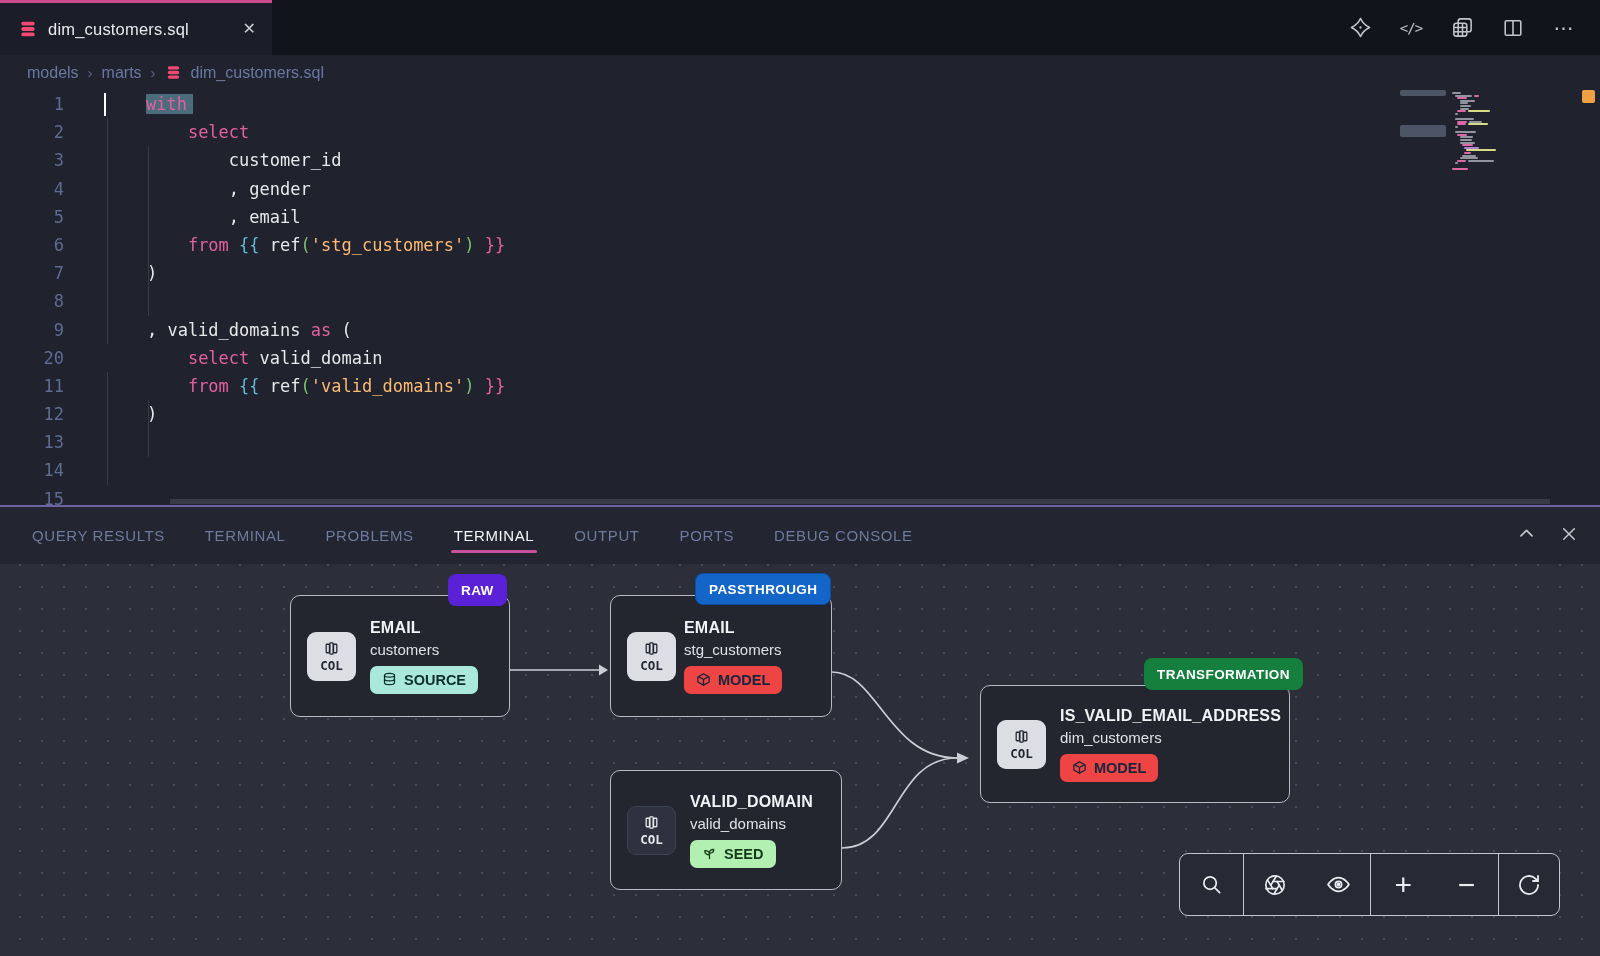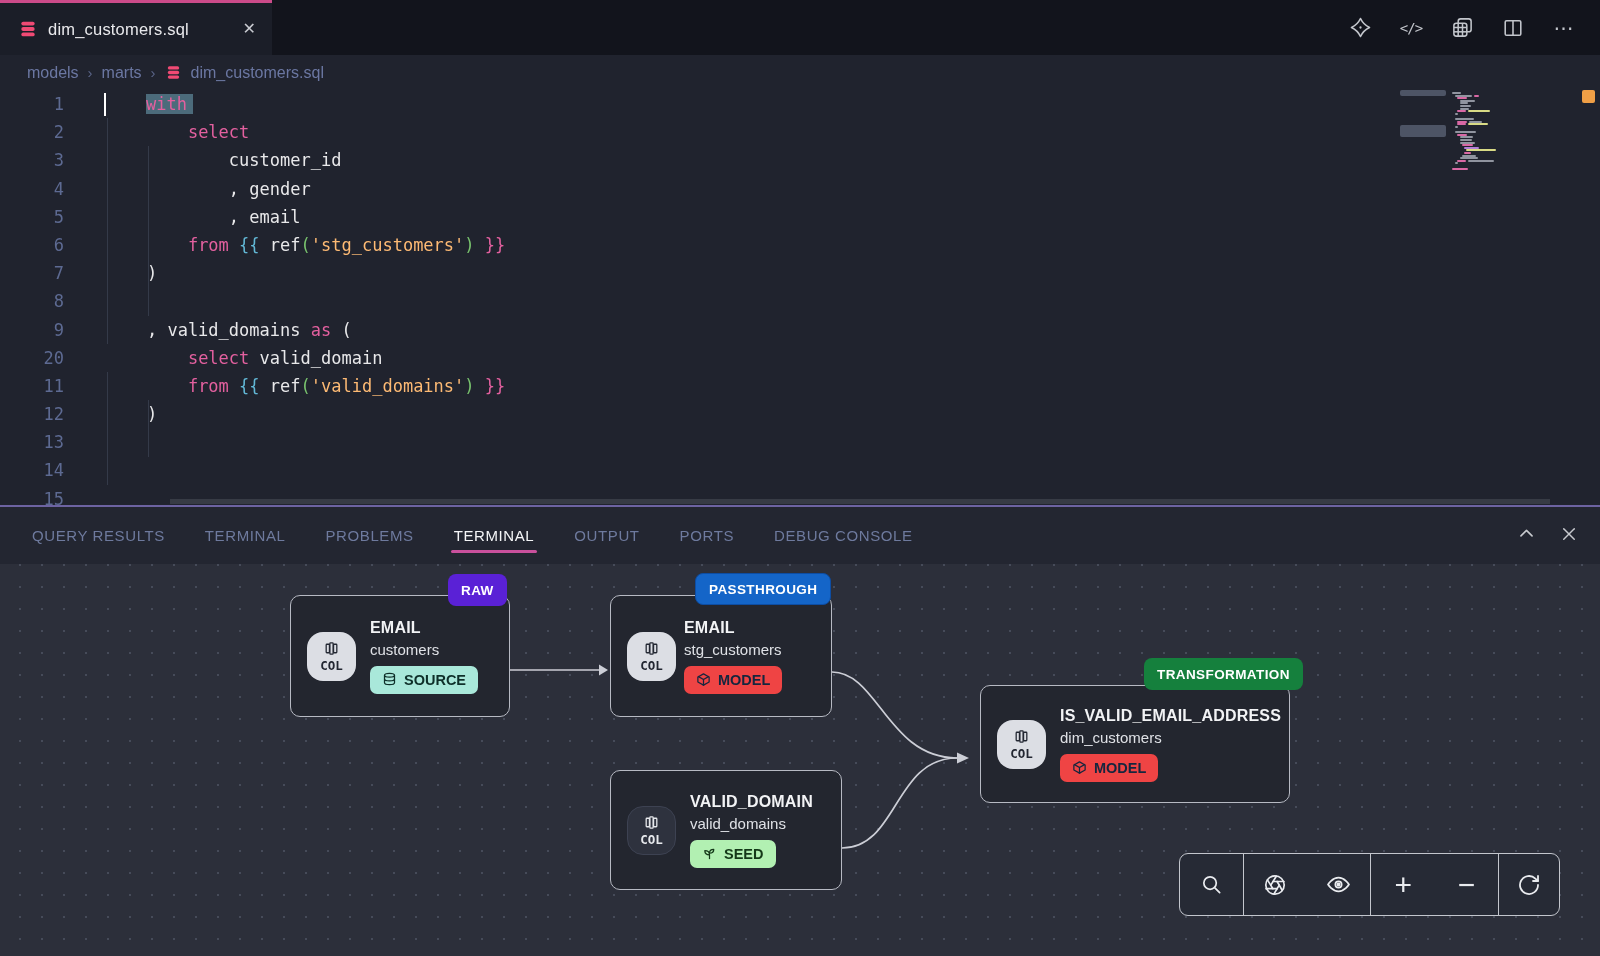--- a/index.html
+++ b/index.html
@@ -64,21 +64,21 @@
           display:flex; align-items:center; padding:0 16px; gap:14px; cursor:pointer; }
   #node-customers { left:290px; top:31px;  width:220px; height:122px; }
   #node-stg       { left:610px; top:31px;  width:222px; height:122px;gap:8px; }
   #node-valid     { left:610px; top:206px; width:232px; height:120px; }
   #node-dim       { left:980px; top:121px; width:310px; height:118px; }
   .tag { position:absolute; height:32px; padding:0 13px; border-radius:8px; color:#fff;
          font-size:13.5px; font-weight:700; letter-spacing:.4px; display:flex; align-items:center; z-index:2; }
   #node-customers .tag { left:157px; top:-22px; background:#5a21d6; }
   #node-stg .tag       { left:84px;  top:-23px; background:#1465c8; border:1.5px solid #0d4da3; }
   #node-dim .tag       { left:163px; top:-28px; background:#15803d; }
-  .colchip { width:49px; height:49px; border-radius:16px; display:flex; flex-direction:column;
+  .colchip { width:49px; height:49px; border-radius:9px; display:flex; flex-direction:column;
              align-items:center; justify-content:center; flex:none; }
   .colchip.light { background:#dcdee4; color:#232732; }
   .colchip.dark  { background:#2e323e; color:#e6e8ec; border:1px solid #3d4252; }
   .colchip .col-text { font-family:"DejaVu Sans Mono", monospace; font-size:12.5px; font-weight:700; margin-top:1px; }
   .node-body { display:flex; flex-direction:column; }
   .node-col { font-size:16px; font-weight:700; color:#f2f3f5; letter-spacing:.2px; }
   .node-table { font-size:15px; color:#dfe1e6; margin-top:4px; }
   .kind { margin-top:8px; align-self:flex-start; display:inline-flex; align-items:center; gap:7px;
           height:28px; padding:0 12px; border-radius:7px; font-size:14.5px; font-weight:700; }
   .kind-source { background:#a9e8da; color:#0e2f29; }

